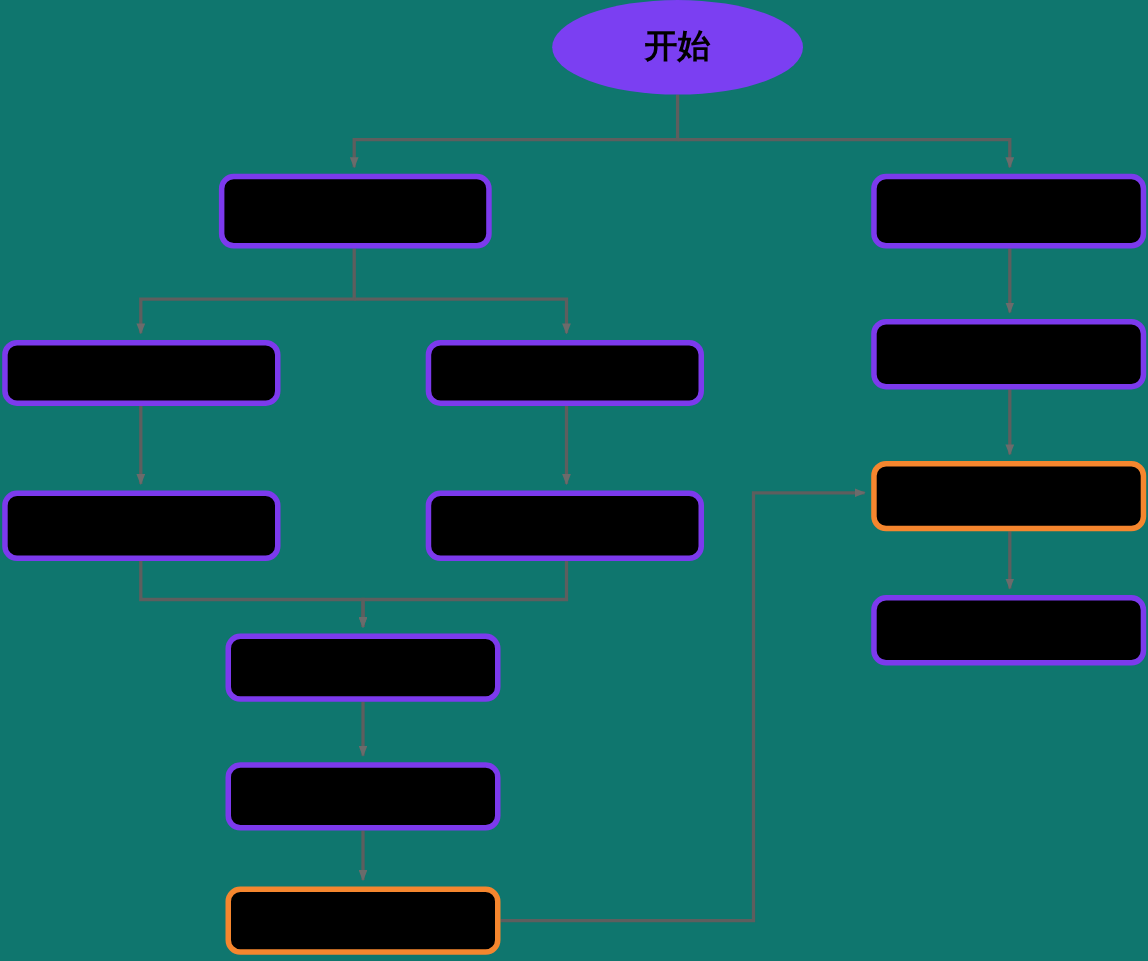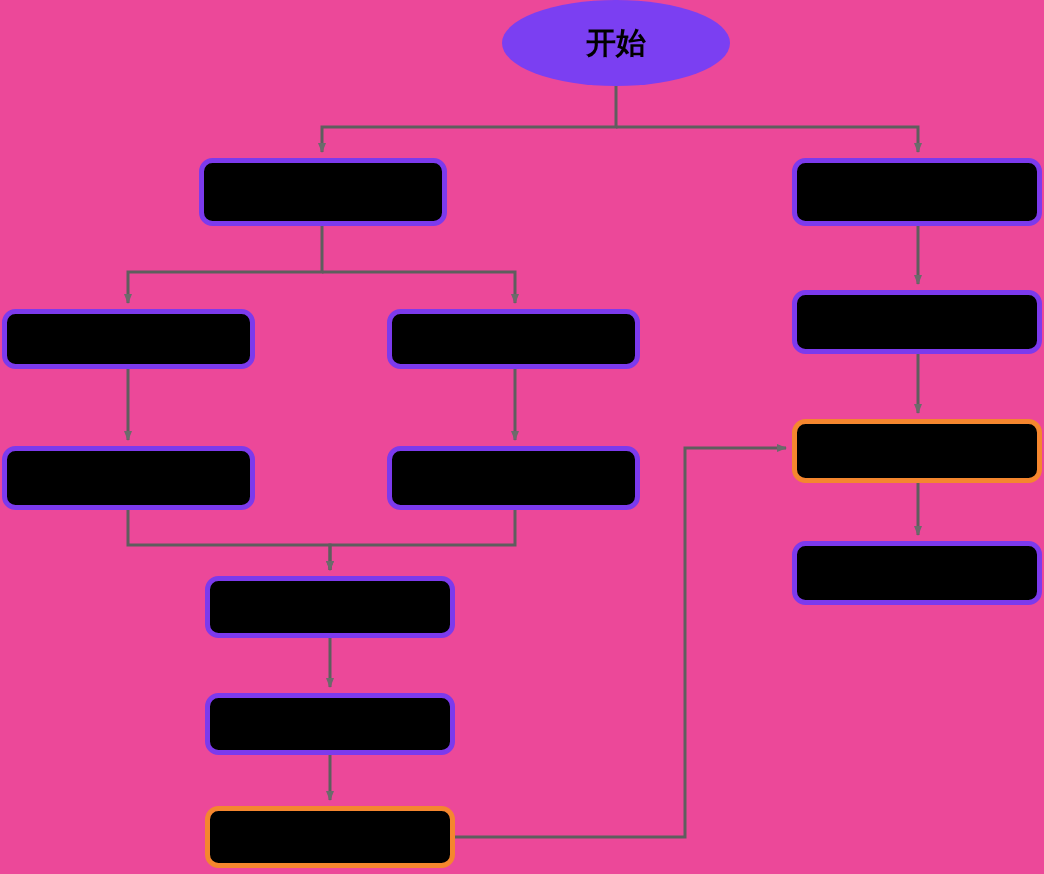--- a/index.html
+++ b/index.html
@@ -36,21 +36,21 @@
   }
   .edge-line {
     fill: none;
     stroke-linecap: butt;
     stroke-linejoin: miter;
   }
 </style>
 </head>
 <body>
 
-<div id="canvas" style="background: #ec4899;">
+<div id="canvas" style="background: #0f766e;">
   <svg id="diagram-svg" viewBox="0 0 1044 874" xmlns="http://www.w3.org/2000/svg">
     <defs>
       <marker id="arrow" markerWidth="10" markerHeight="8" refX="9" refY="4" orient="auto" markerUnits="userSpaceOnUse">
         <path d="M0,0 L10,4 L0,8 z" fill="#6B6B6B"></path>
       </marker>
     </defs>
     <g id="edges-layer">
         <path class="edge-line" d="M616,86 L616,127 L322,127 L322,152" stroke="#5E5E5E" stroke-width="3" marker-end="url(#arrow)"></path>
         <path class="edge-line" d="M616,127 L918,127 L918,152" stroke="#5E5E5E" stroke-width="3" marker-end="url(#arrow)"></path>
         <path class="edge-line" d="M322,226 L322,272 L128,272 L128,303" stroke="#5E5E5E" stroke-width="3" marker-end="url(#arrow)"></path>

